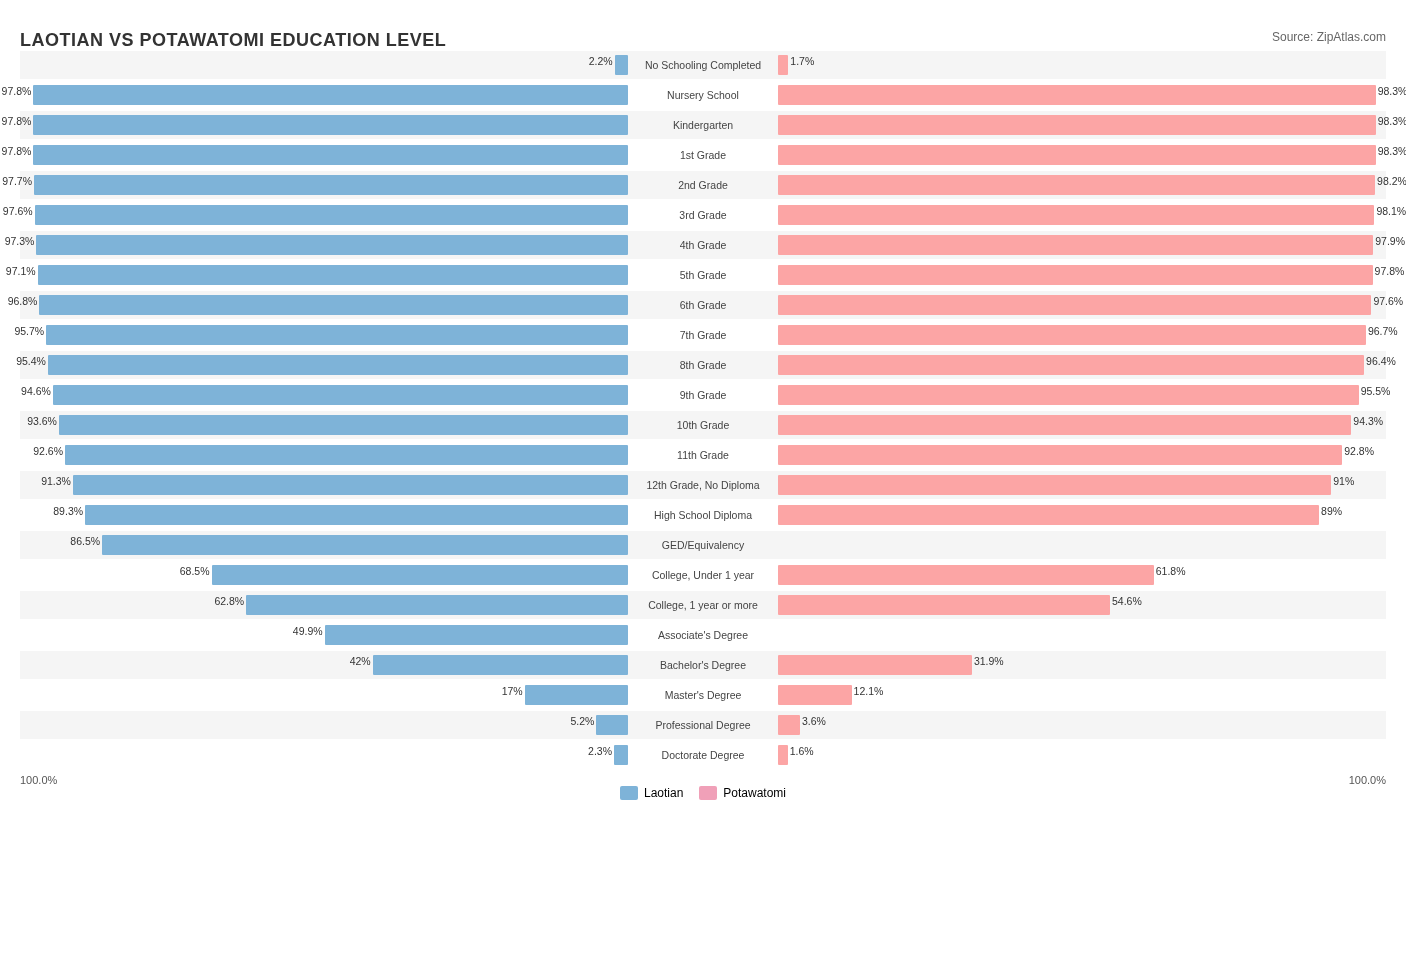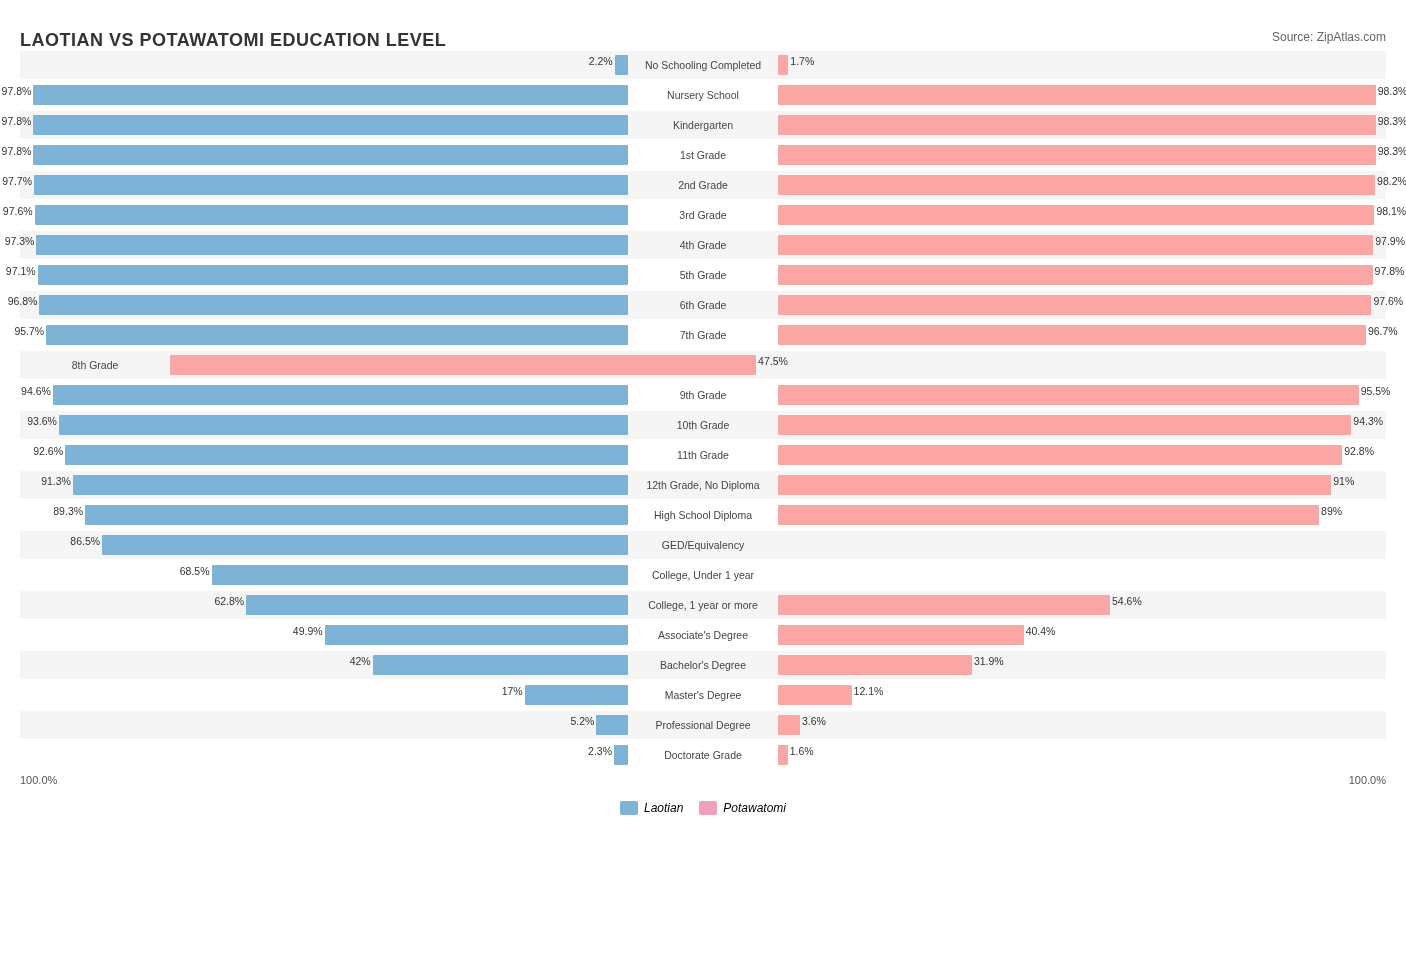--- a/index.html
+++ b/index.html
@@ -25,22 +25,20 @@
       position: absolute;
       top: 30px;
       right: 20px;
       font-size: 12px;
       color: #666;
     }
     .legend {
       display: flex;
       justify-content: center;
       gap: 16px;
-      margin-top: 15px;
-      font-style: italic;
     }
     .legend-item {
       display: flex;
       align-items: center;
       gap: 6px;
       font-size: 12px;
     }
     .legend-color {
       width: 18px;
       height: 14px;
@@ -279,24 +277,29 @@
           <div class="center-label-wrap">7th Grade</div>
           <div class="right-bar-wrap">
             <div class="rbar" style="width: 96.7%;">
               <span class="rval">96.7%</span>
             </div>
           </div>
         </div>
       </div>
       <div class="row-wrapper row-bg-odd">
         <div class="bars-container">
+          <div class="left-bar-wrap">
+            <div class="lbar" style="width: 95.4%;">
+              <span class="lval">95.4%</span>
+            </div>
+          </div>
           <div class="center-label-wrap">8th Grade</div>
           <div class="right-bar-wrap">
             <div class="rbar" style="width: 96.4%;">
-              <span class="rval">47.5%</span>
+              <span class="rval">96.4%</span>
             </div>
           </div>
         </div>
       </div>
       <div class="row-wrapper row-bg-even">
         <div class="bars-container">
           <div class="left-bar-wrap">
             <div class="lbar" style="width: 94.6%;">
               <span class="lval">94.6%</span>
             </div>
@@ -380,20 +383,25 @@
         </div>
       </div>
       <div class="row-wrapper row-bg-even">
         <div class="bars-container">
           <div class="left-bar-wrap">
             <div class="lbar" style="width: 68.5%;">
               <span class="lval">68.5%</span>
             </div>
           </div>
           <div class="center-label-wrap">College, Under 1 year</div>
+          <div class="right-bar-wrap">
+            <div class="rbar" style="width: 61.8%;">
+              <span class="rval">61.8%</span>
+            </div>
+          </div>
         </div>
       </div>
       <div class="row-wrapper row-bg-odd">
         <div class="bars-container">
           <div class="left-bar-wrap">
             <div class="lbar" style="width: 62.8%;">
               <span class="lval">62.8%</span>
             </div>
           </div>
           <div class="center-label-wrap">College, 1 year or more</div>
@@ -405,25 +413,20 @@
         </div>
       </div>
       <div class="row-wrapper row-bg-even">
         <div class="bars-container">
           <div class="left-bar-wrap">
             <div class="lbar" style="width: 49.9%;">
               <span class="lval">49.9%</span>
             </div>
           </div>
           <div class="center-label-wrap">Associate's Degree</div>
-          <div class="right-bar-wrap">
-            <div class="rbar" style="width: 40.4%;">
-              <span class="rval">40.4%</span>
-            </div>
-          </div>
         </div>
       </div>
       <div class="row-wrapper row-bg-odd">
         <div class="bars-container">
           <div class="left-bar-wrap">
             <div class="lbar" style="width: 42%;">
               <span class="lval">42%</span>
             </div>
           </div>
           <div class="center-label-wrap">Bachelor's Degree</div>
@@ -464,21 +467,21 @@
           </div>
         </div>
       </div>
       <div class="row-wrapper row-bg-even">
         <div class="bars-container">
           <div class="left-bar-wrap">
             <div class="lbar" style="width: 2.3%;">
               <span class="lval">2.3%</span>
             </div>
           </div>
-          <div class="center-label-wrap">Doctorate Grade</div>
+          <div class="center-label-wrap">Doctorate Degree</div>
           <div class="right-bar-wrap">
             <div class="rbar" style="width: 1.6%;">
               <span class="rval">1.6%</span>
             </div>
           </div>
         </div>
       </div>
     </div>
 
   <div class="axis-labels">

